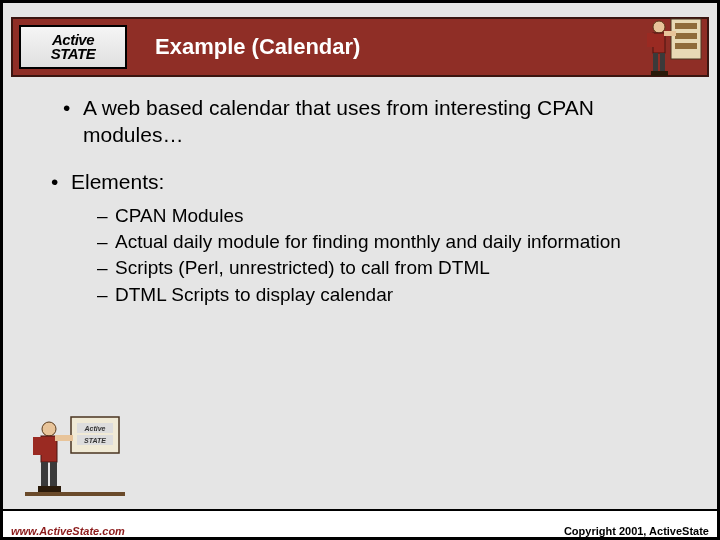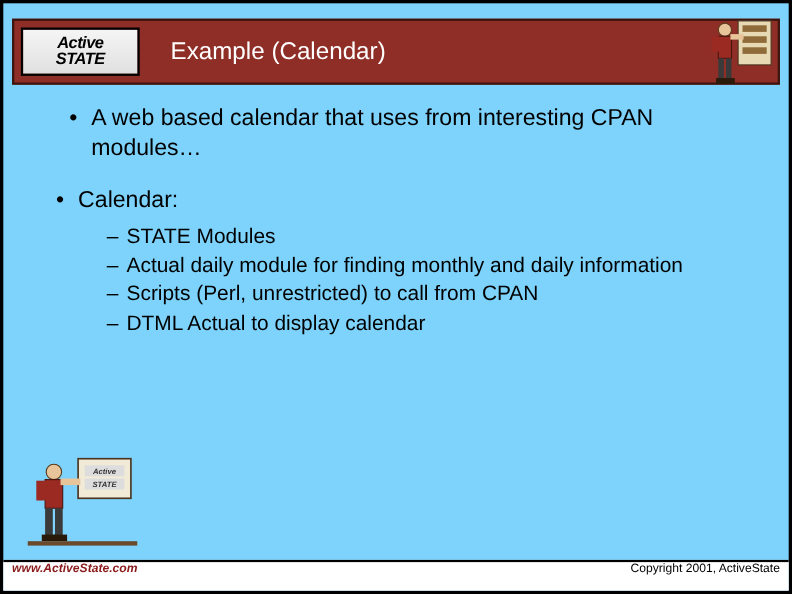--- a/index.html
+++ b/index.html
@@ -9,21 +9,21 @@
     background: #fff;
     font-family: Verdana, Geneva, sans-serif;
     position: relative;
     overflow: hidden;
   }
   .slide {
     width: 100%;
     height: 100%;
     border: 3px solid #000;
     position: relative;
-    background: #7dd3fc;
+    background: #e5e5e5;
   }
   .header-bar {
     position: absolute;
     top: 14px;
     left: 8px;
     right: 8px;
     height: 60px;
     background: #8f2e26;
     border: 2px solid #3a1510;
     display: flex;
@@ -44,21 +44,21 @@
     font-family: "Arial Black", Arial, sans-serif;
     font-size: 15px;
     line-height: 0.95;
     color: #000;
     letter-spacing: -0.5px;
   }
   .logo-box .l2 { font-style: italic; }
   .slide-title {
     color: #fff;
     font-size: 22px;
-    font-weight: normal;
+    font-weight: bold;
     margin-left: 28px;
     font-family: Verdana, sans-serif;
   }
   .header-figure {
     position: absolute;
     right: 4px;
     top: -6px;
     width: 62px;
     height: 68px;
   }
@@ -104,34 +104,34 @@
   }
   .footer-bar {
     position: absolute;
     left: 0;
     right: 0;
     bottom: 0;
     height: 28px;
     border-top: 2px solid #000;
     background: #fff;
     display: flex;
-    align-items: flex-start;
+    align-items: flex-end;
     justify-content: space-between;
     padding: 0 8px;
   }
   .footer-url {
     font-size: 11px;
     font-weight: bold;
     color: #8b1a1a;
     font-style: italic;
     font-family: Arial, sans-serif;
   }
   .copyright {
     font-size: 11px;
-    font-weight: normal;
+    font-weight: bold;
     color: #000;
     font-family: Verdana, sans-serif;
   }
 </style>
 </head>
 <body>
 
 <div class="slide">
 
   <div class="header-bar">
@@ -158,38 +158,38 @@
     </div>
   </div>
 
   <div class="content">
     <div class="bullet-l1">
       <span class="dot">•</span>
       <span class="txt">A web based calendar that uses from interesting CPAN modules…</span>
     </div>
     <div class="bullet-l1" style="margin-left:-12px; margin-bottom:8px;">
       <span class="dot">•</span>
-      <span class="txt">Calendar:</span>
+      <span class="txt">Elements:</span>
     </div>
     <div class="bullet-l2-group">
       <div class="bullet-l2">
         <span class="dash">–</span>
-        <span class="txt">STATE Modules</span>
+        <span class="txt">CPAN Modules</span>
       </div>
       <div class="bullet-l2">
         <span class="dash">–</span>
         <span class="txt">Actual daily module for finding monthly and daily information</span>
       </div>
       <div class="bullet-l2">
         <span class="dash">–</span>
-        <span class="txt">Scripts (Perl, unrestricted) to call from CPAN</span>
-      </div>
-      <div class="bullet-l2">
-        <span class="dash">–</span>
-        <span class="txt">DTML Actual to display calendar</span>
+        <span class="txt">Scripts (Perl, unrestricted) to call from DTML</span>
+      </div>
+      <div class="bullet-l2">
+        <span class="dash">–</span>
+        <span class="txt">DTML Scripts to display calendar</span>
       </div>
     </div>
   </div>
 
   <div class="footer-figure">
     <svg viewBox="0 0 100 90" width="100" height="90">
       <rect x="46" y="6" width="48" height="36" fill="#f0ead6" stroke="#4a3520" stroke-width="1.5"></rect>
       <rect x="52" y="12" width="36" height="10" fill="#ddd"></rect>
       <text x="70" y="20" font-size="7" text-anchor="middle" font-family="Arial" font-weight="bold" font-style="italic" fill="#333">Active</text>
       <rect x="52" y="24" width="36" height="10" fill="#ddd"></rect>

